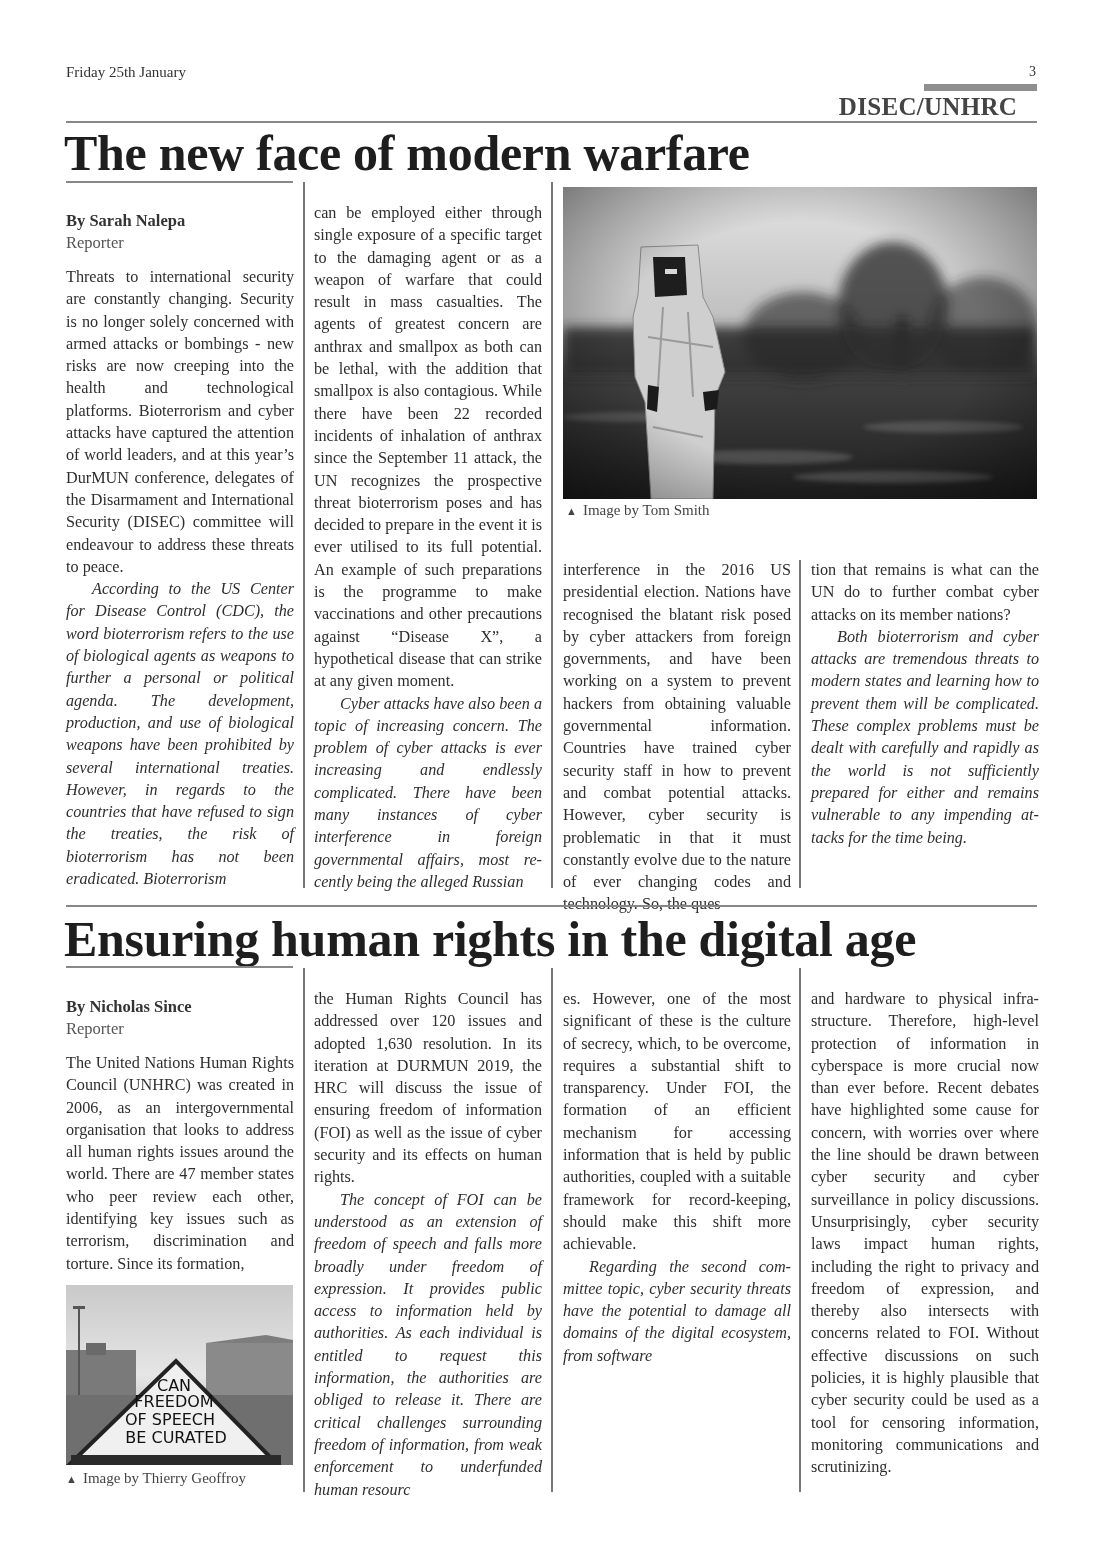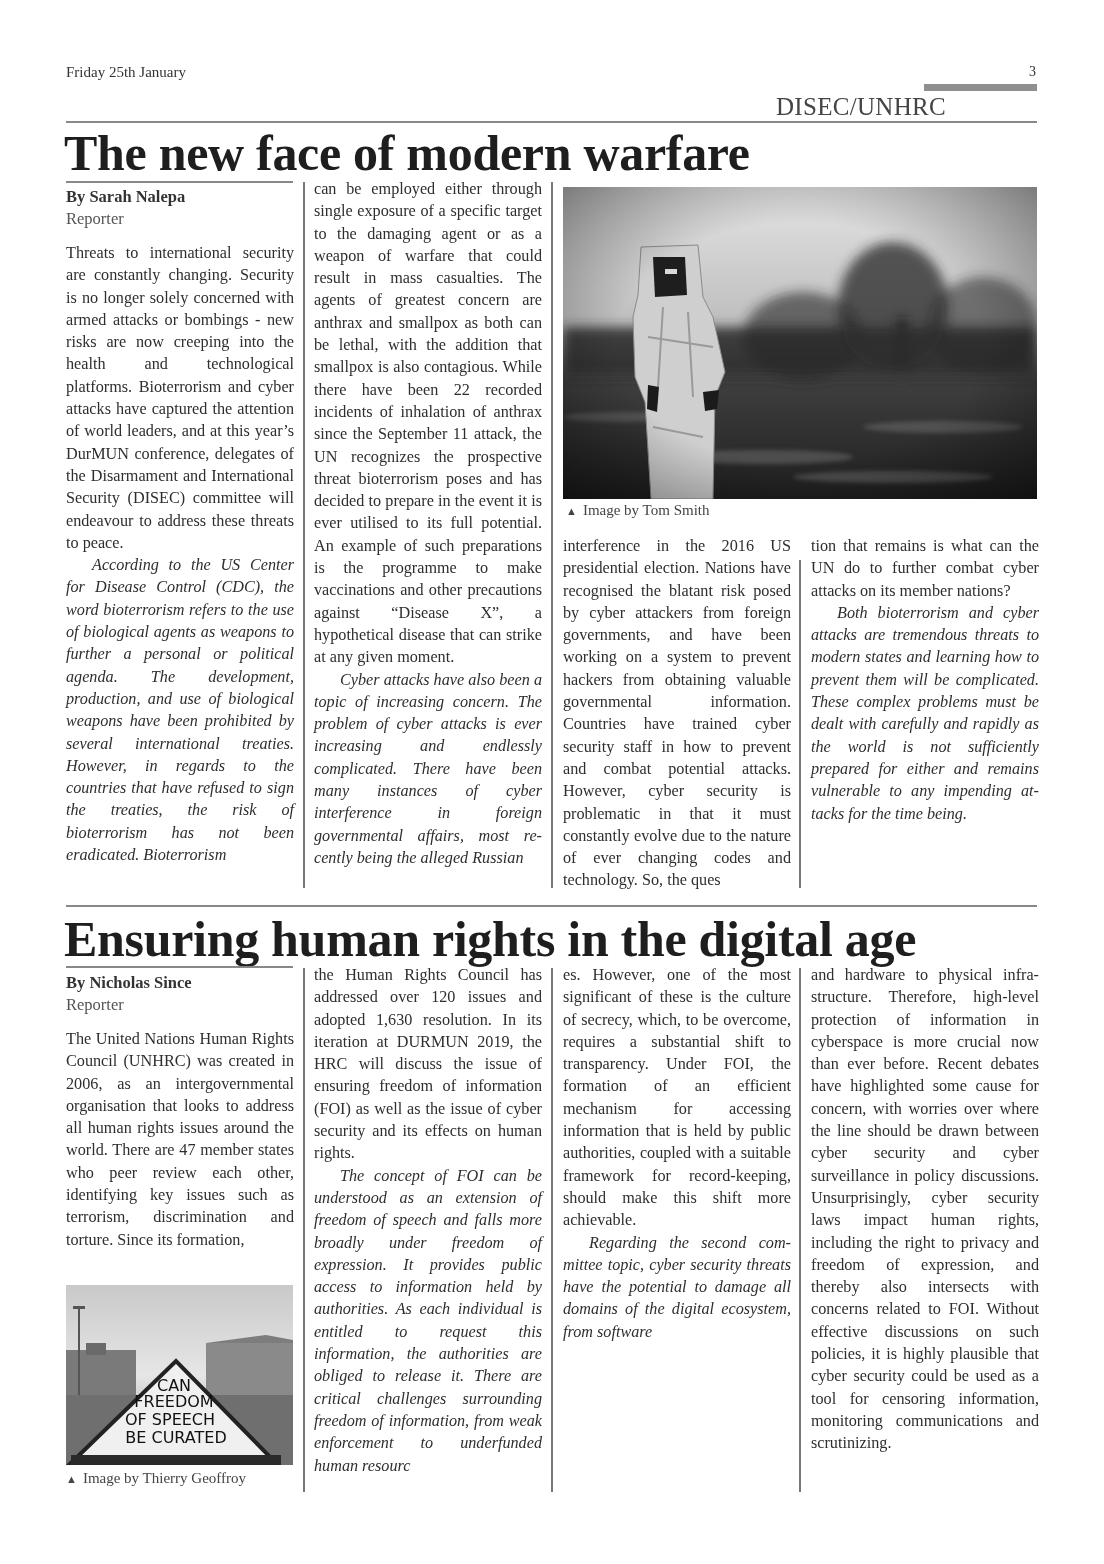--- a/index.html
+++ b/index.html
@@ -2,24 +2,24 @@
 <html><head>
 <meta charset="utf-8">
 <style>
   html, body { margin: 0; padding: 0; background: #ffffff; }
   body { width: 1104px; height: 1564px; position: relative; overflow: hidden;
          font-family: "Liberation Serif", "DejaVu Serif", serif; color: #2e2e2e; }
   .abs { position: absolute; }
   .date { left: 66px; top: 64px; font-size: 15px; color: #333; text-align: center; }
   .pagenum { left: 1020px; top: 64px; width: 16px; text-align: right; font-size: 14px; color: #333; }
   .section-bar { left: 924px; top: 84px; width: 113px; height: 7px; background: #8f8f8f; }
-  .section { left: 776px; top: 93px; width: 216px; text-align: left; font-size: 25px; font-weight: normal; color: #444; letter-spacing: 0.3px; }
+  .section { left: 820px; top: 93px; width: 216px; text-align: center; font-size: 25px; font-weight: bold; color: #444; letter-spacing: 0.3px; }
   .rule { height: 2px; background: #888; }
   .headline { font-size: 50px; font-weight: bold; color: #1e1e1e; letter-spacing: -0.3px; white-space: nowrap; }
-  .col { width: 228px; font-size: 16.2px; line-height: 22.3px; text-align: justify; hyphens: manual; }
+  .col { width: 228px; font-size: 16.2px; line-height: 22.3px; text-align: justify; hyphens: manual; margin-top: 24px; }
   .col p { margin: 0; }
   .col p.ind { text-indent: 26px; font-style: italic; }
   .byline { font-weight: bold; font-size: 16.5px; color: #333; line-height: 22px; }
   .role { font-weight: normal; font-size: 16.5px; color: #555; line-height: 22px; margin-bottom: 12px; }
   .vline { width: 1.5px; background: #777; }
   .shortrule { height: 2px; background: #888; }
   .caption { font-size: 15px; color: #444; white-space: nowrap; }
   .caption .tri { font-size: 11px; margin-right: 6px; color: #444; }
   .pull { font-style: italic; font-weight: bold; font-size: 19px; line-height: 27px; color: #555; text-align: justify; margin: 16px 0 18px 0; }
   .photo { overflow: hidden; }

